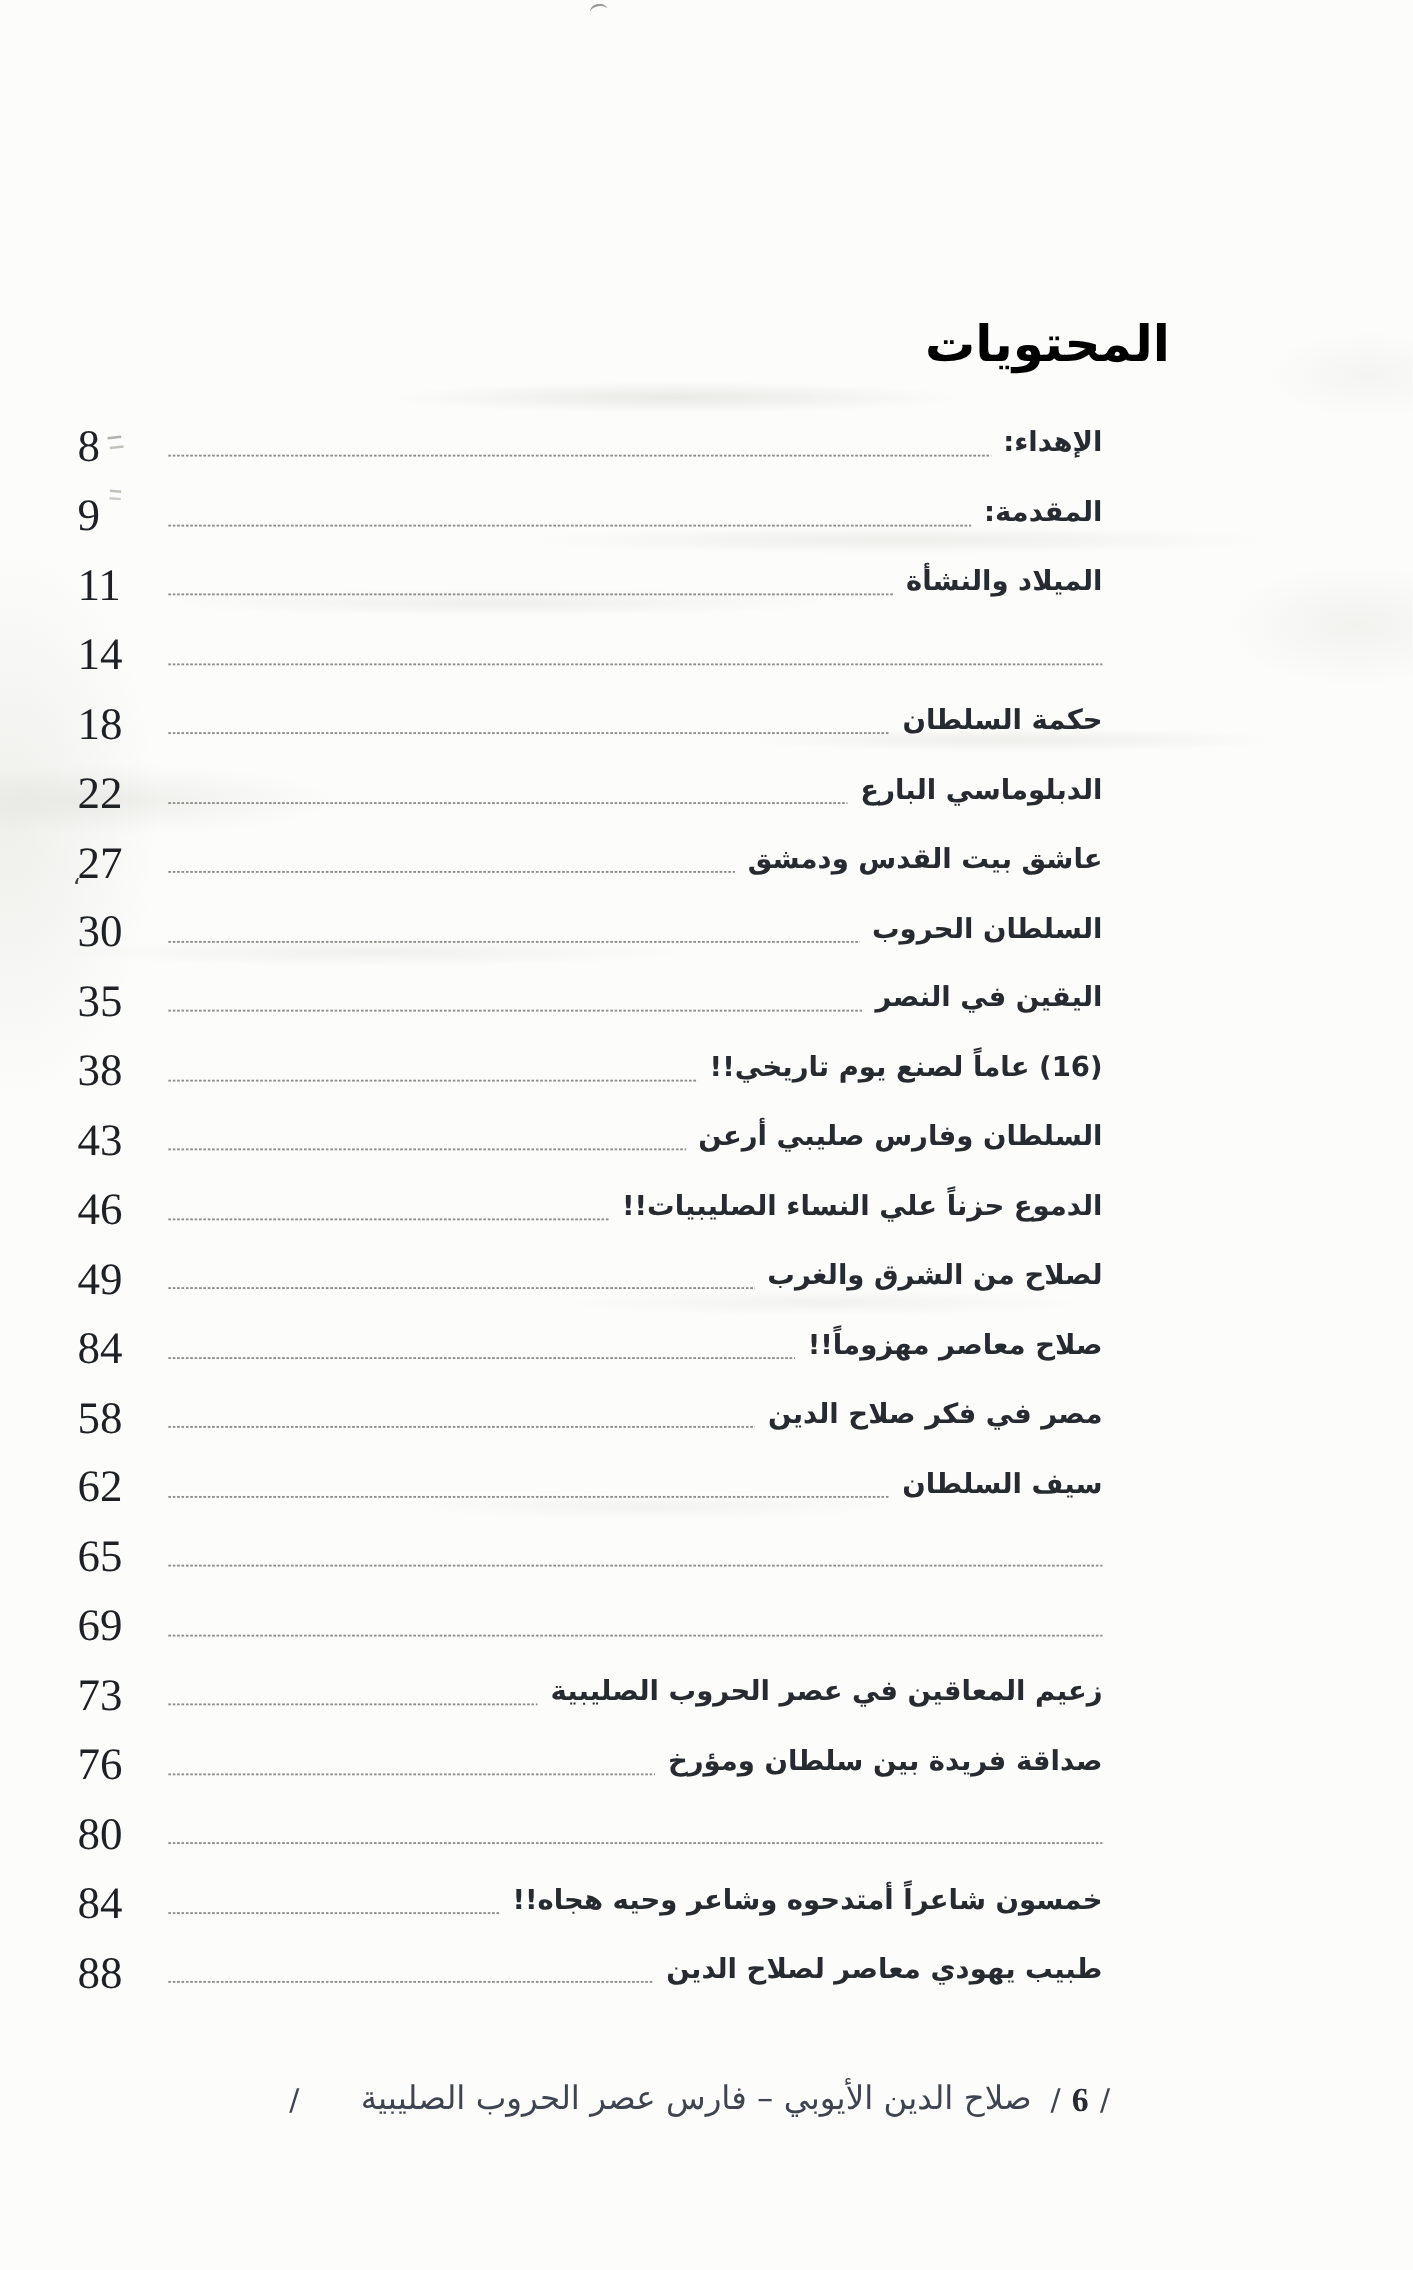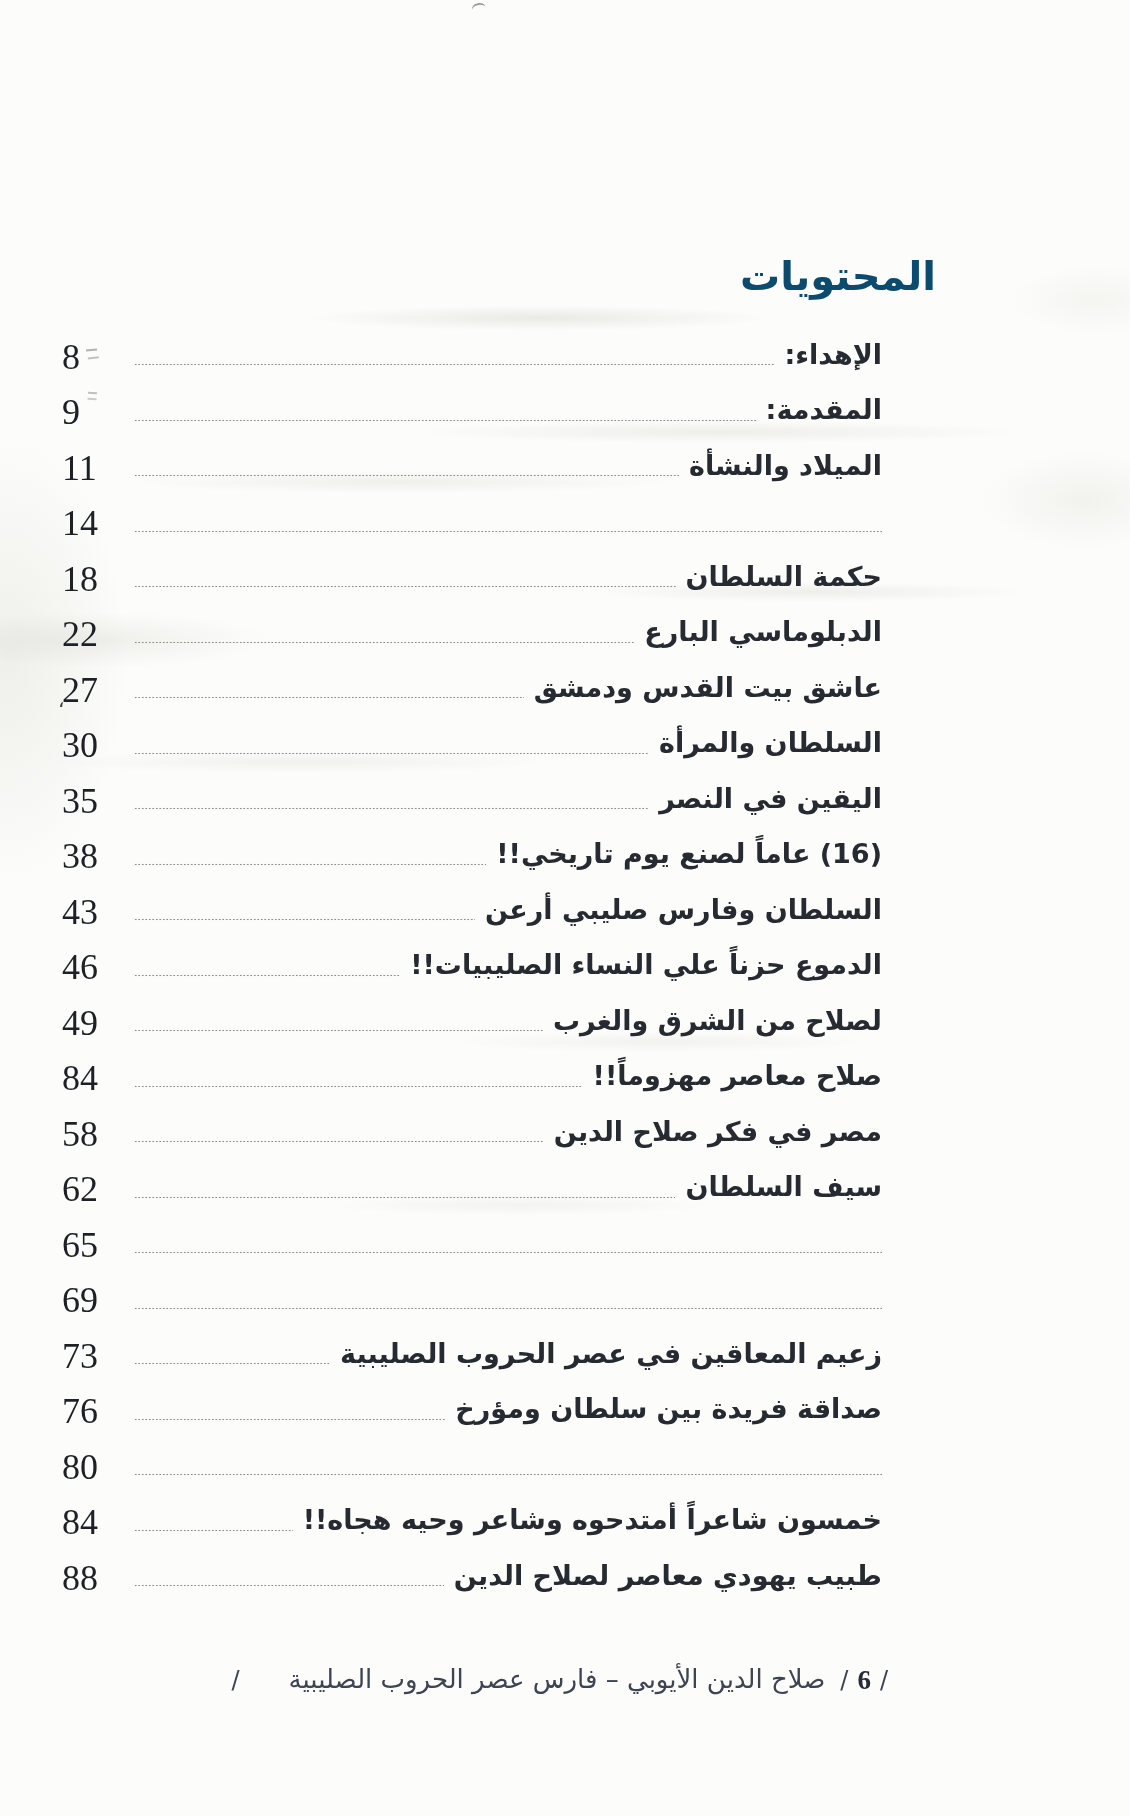--- a/index.html
+++ b/index.html
@@ -21,31 +21,31 @@
       radial-gradient(ellipse 280px 15px at 520px 1205px, rgba(120,120,108,.07), transparent 70%),
       radial-gradient(ellipse 250px 40px at 95px 640px, rgba(140,140,128,.12), transparent 70%),
       radial-gradient(ellipse 170px 320px at 8px 660px, rgba(150,150,138,.13), transparent 70%),
       radial-gradient(ellipse 150px 70px at 1085px 500px, rgba(150,150,138,.10), transparent 70%),
       radial-gradient(ellipse 120px 50px at 1095px 300px, rgba(150,150,138,.08), transparent 70%);
   }
   .toc-title{
     position:absolute;top:256px;right:194px;
     direction:rtl;
     font-weight:700;font-size:40px;line-height:1;
-    color:#0c4a6e;
+    color:#000000;
     letter-spacing:0;
   }
   .toc{
     position:absolute;top:327px;left:0;right:0;
     padding:0 248px 0 62px;
     direction:rtl;
   }
   .row{height:55.5px;display:flex;align-items:center;gap:10px;}
   .row .t{
-    font-weight:700;font-size:27px;line-height:1.25;
+    font-weight:700;font-size:22px;line-height:1.25;
     color:#262a31;white-space:nowrap;
   }
   .row .leader{
     flex:1;height:3px;min-width:30px;
     margin-inline-end:10px;
     position:relative;top:10px;
     background-image:radial-gradient(circle, #8d8d8a 0.8px, transparent 1.1px);
     background-size:3.5px 3px;
     background-repeat:repeat-x;
   }
@@ -134,21 +134,21 @@
     <span class="n">22</span>
   </div>
 
   <div class="row">
     <span class="t">عاشق بيت القدس ودمشق</span>
     <span class="leader"></span>
     <span class="n">27</span>
   </div>
 
   <div class="row">
-    <span class="t">السلطان والمرأة</span>
+    <span class="t">السلطان الحروب</span>
     <span class="leader"></span>
     <span class="n">30</span>
   </div>
 
   <div class="row">
     <span class="t">اليقين في النصر</span>
     <span class="leader"></span>
     <span class="n">35</span>
   </div>
 

